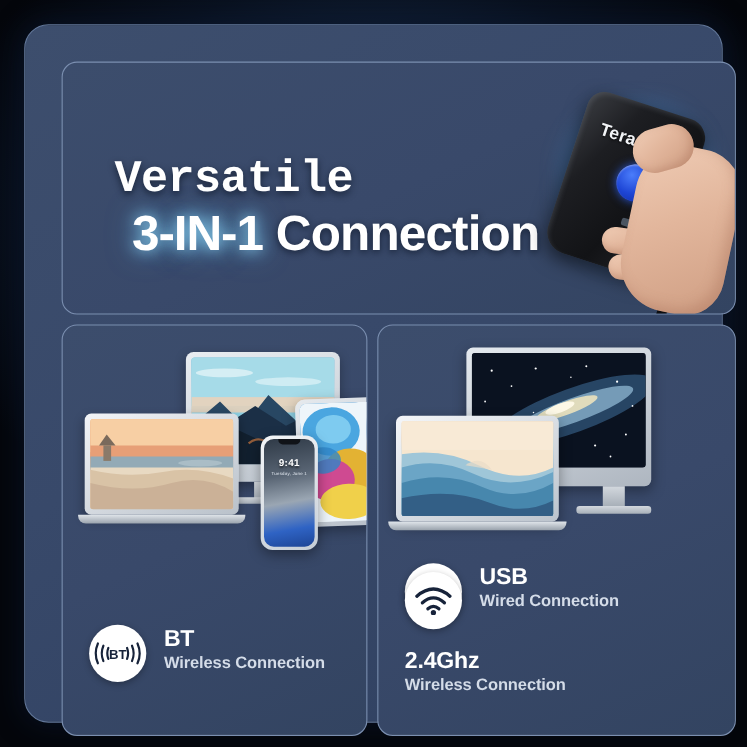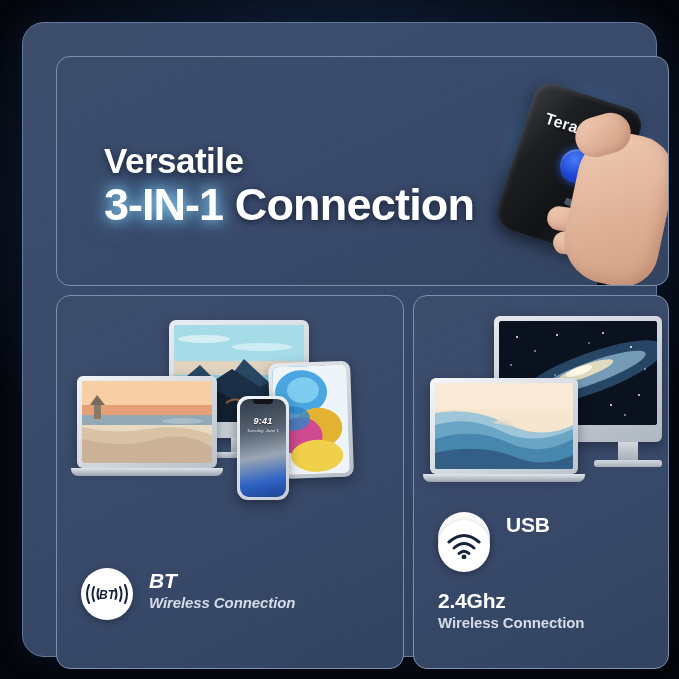--- a/index.html
+++ b/index.html
@@ -32,34 +32,34 @@
   }
   .card {
     position:relative;
     border-radius:14px;
     border:1px solid #7b8fb0;
     background:linear-gradient(155deg,#3c4d6c 0%,#39496a 50%,#334461 100%);
     overflow:hidden;
   }
   #hero-card { height:230px; }
   #bottom-row { flex:1; display:flex; gap:9px; }
-  #bt-card { width:348px;font-style:italic; }
+  #bt-card { width:278px; }
   #wired-card { flex:1; }
 
   
   #headline {
     position:absolute; left:47px; top:86px;
     line-height:1.04;
     text-shadow:0 2px 7px rgba(6,14,28,.65);
   }
   .h-line1 {
-    font-size:35px; font-weight:bold; color:#ffffff;
-    letter-spacing:-.5px; display:block;
-  }
-  .h-line2 { display:block; margin-top:3px; white-space:nowrap; }
+    font-size:41px; font-weight:bold; color:#ffffff;
+    letter-spacing:-.5px; display:block;font-family:Liberation Mono, monospace;
+  }
+  .h-line2 { display:block; margin-top:3px; white-space:nowrap;margin-left:16px; }
   .h-accent {
     font-size:45px; font-weight:bold; color:#ffffff;
     letter-spacing:-1px;
     text-shadow:0 0 14px rgba(150,225,255,.95), 0 0 26px rgba(90,190,255,.65);
   }
   .h-rest {
     font-size:45px; font-weight:bold; color:#ffffff;
     letter-spacing:-.8px;
   }
 
@@ -377,20 +377,21 @@
         <div class="badge-row" id="usb-badge">
           <div class="badge-icon">
             <svg width="44" height="24" viewBox="0 0 44 24">
               <path d="M12 2 L34 2 A10 10 0 0 1 34 22 L12 22 A10 10 0 0 1 12 2 Z" fill="#1c2a44"></path>
               <path d="M2 12 L13 6 L13 18 Z" fill="#1c2a44"></path>
               <text x="24" y="17" font-family="Liberation Sans, sans-serif" font-size="13" font-weight="bold" fill="#ffffff" text-anchor="middle" font-style="italic">USB</text>
             </svg>
           </div>
           <div class="badge-text">
             <div class="badge-title">USB</div>
+            <div class="badge-sub">Wired Connection</div>
           </div>
         </div>
 
         <div class="badge-row" id="ghz-badge">
           <div class="badge-icon">
             <svg width="34" height="26" viewBox="0 0 34 26">
               <g fill="none" stroke="#17233a" stroke-width="3" stroke-linecap="round">
                 <path d="M2 9 Q17 -4 32 9"></path>
                 <path d="M7 15 Q17 6 27 15"></path>
                 <path d="M12 20.5 Q17 16 22 20.5"></path>

